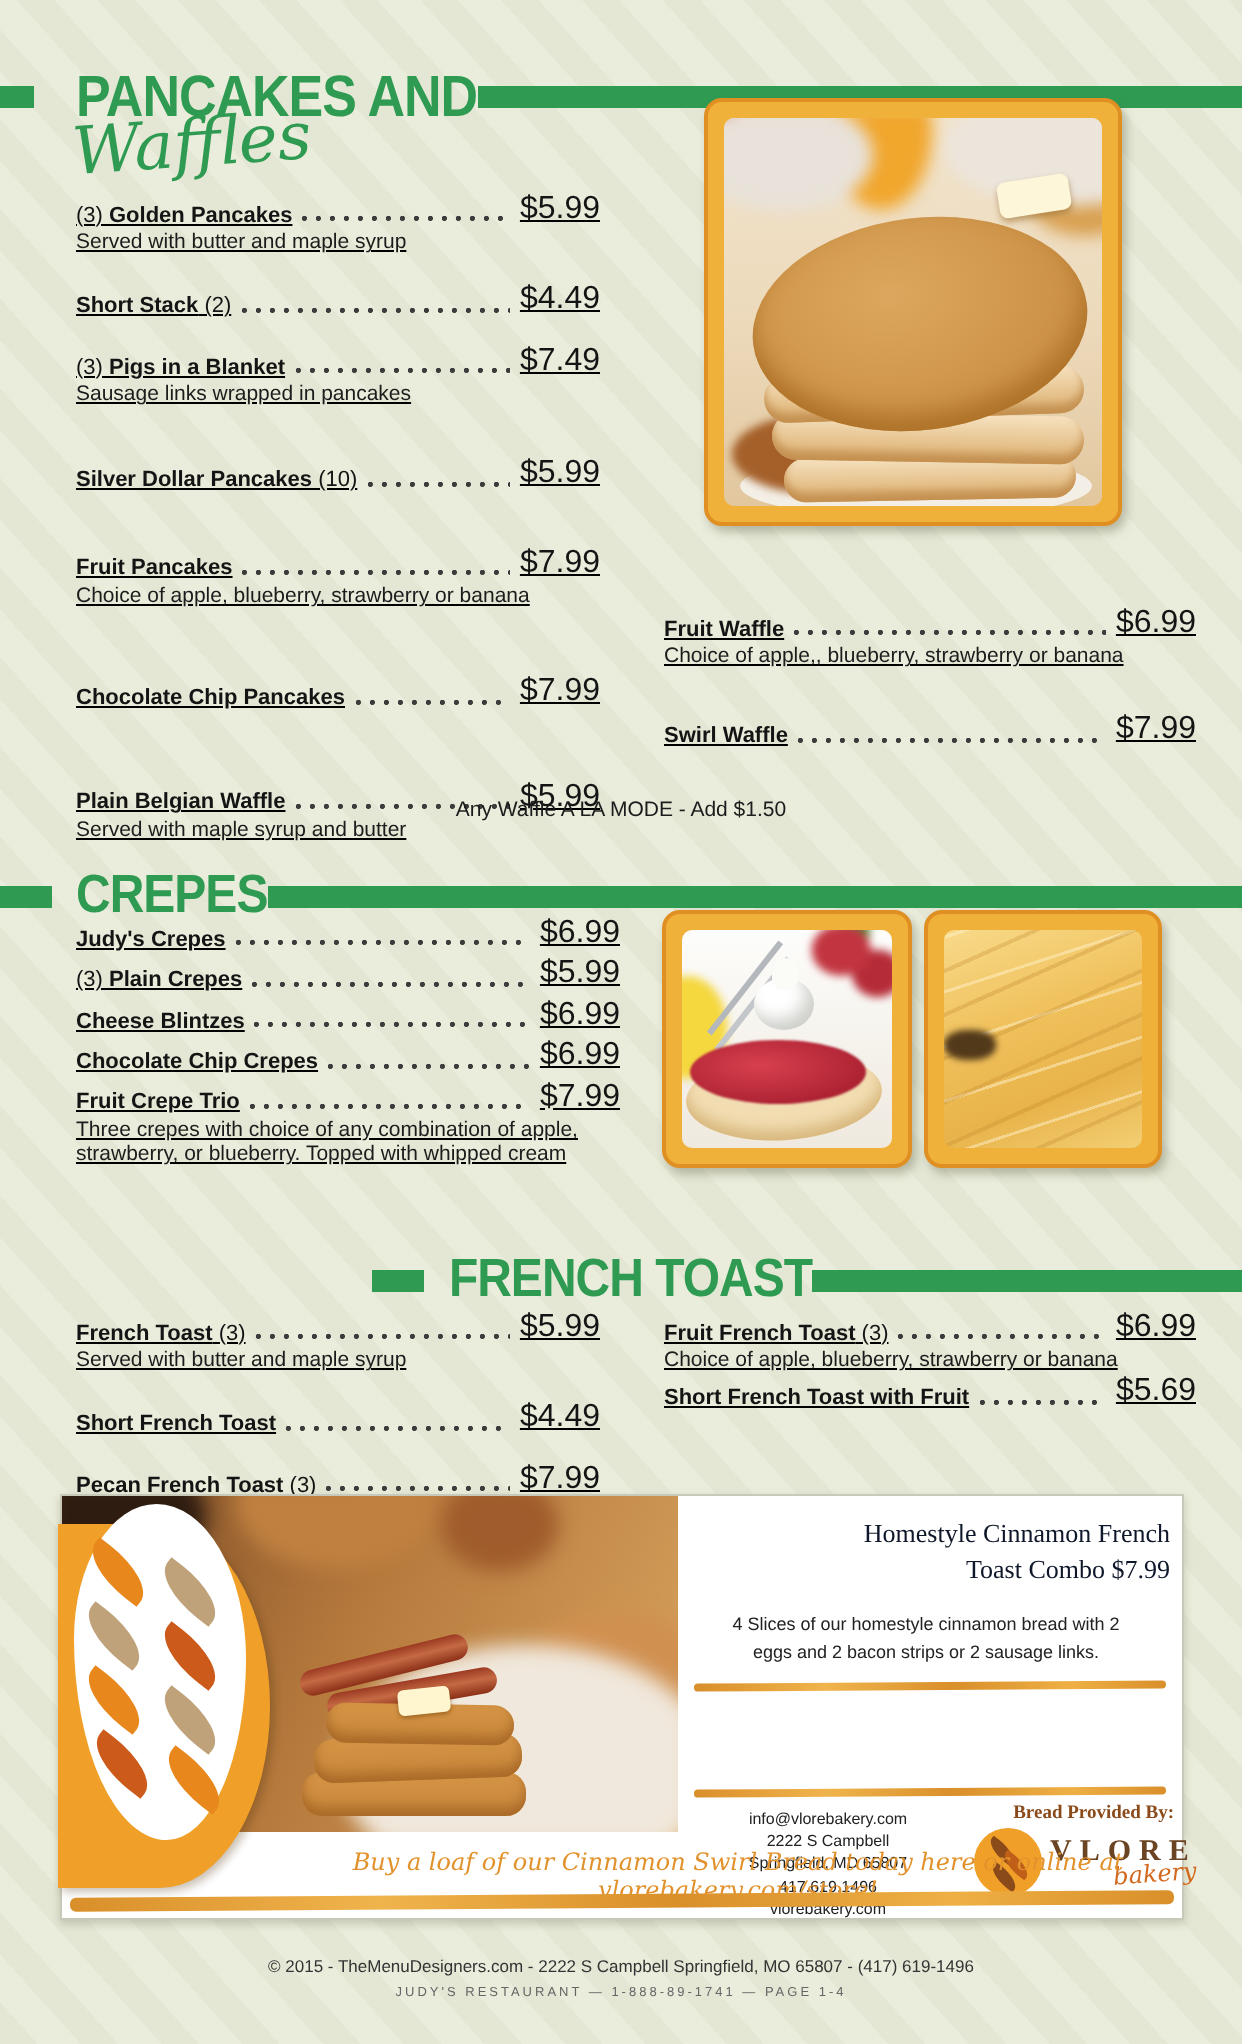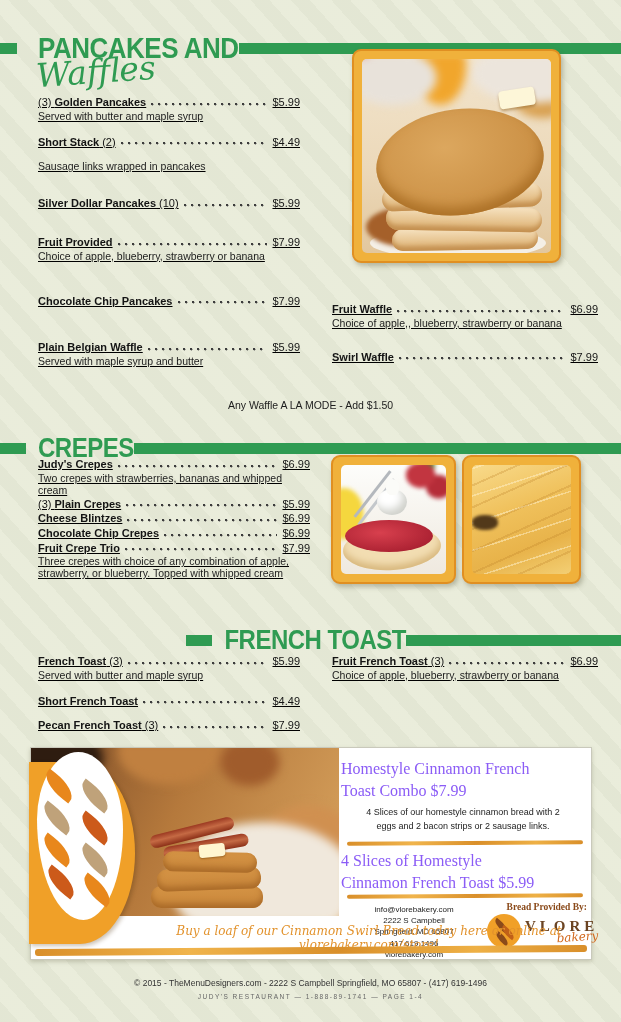--- a/index.html
+++ b/index.html
@@ -24,21 +24,21 @@
   #hdr-ft .sq{width:26px;margin-right:12px;}
   #hdr-ft .sec-title{font-size:24px;margin-right:14px;}
   #hdr-ft .bar{flex:none;width:215px;}
   
   .list{position:absolute;text-decoration:underline;}
   .mi{line-height:1.15;}
   .mi-row{display:flex;align-items:flex-end;}
   .mi-name{font-size:11px;color:#141414;white-space:nowrap;}
   .mi-name b{font-weight:bold;}
   .dots{flex:1;height:3px;margin:0 5px 3px 5px;background-image:radial-gradient(circle at 1.2px 1.2px,#3c3c3c 1.1px,transparent 1.5px);background-size:7px 3px;background-repeat:repeat-x;}
-  .mi-price{font-size:11px;color:#141414;white-space:nowrap;}
+  .mi-price{font-size:16px;color:#141414;white-space:nowrap;}
   .mi-desc{font-size:10.5px;color:#1c1c1c;margin-top:1px;}
   .mi-desc:empty{display:none;}
   #list-pl{left:38px;top:96px;width:262px;}
   #list-pl .mi:nth-child(1){margin-bottom:14px;}
   #list-pl .mi:nth-child(2){margin-bottom:12px;}
   #list-pl .mi:nth-child(3){margin-bottom:25px;}
   #list-pl .mi:nth-child(4){margin-bottom:26px;}
   #list-pl .mi:nth-child(5){margin-bottom:33px;}
   #list-pl .mi:nth-child(6){margin-bottom:34px;}
   #list-pr{left:332px;top:303px;width:266px;}
@@ -122,21 +122,21 @@
   .leaf{position:absolute;width:36px;height:16px;border-radius:0 80% 0 80%;transform:rotate(38deg);}
   .lf1{left:12px;top:16px;background:#e8871c;}
   .lf2{left:48px;top:26px;background:#bfa27a;}
   .lf3{left:10px;top:48px;background:#bfa27a;}
   .lf4{left:48px;top:58px;background:#cc5a1a;}
   .lf5{left:10px;top:80px;background:#e8871c;}
   .lf6{left:48px;top:90px;background:#bfa27a;}
   .lf7{left:14px;top:112px;background:#cc5a1a;}
   .lf8{left:50px;top:120px;background:#e8871c;}
   
-  .ad-h{position:absolute;left:310px;width:244px;text-align:left;font-family:"Liberation Serif",serif;color:#8b5cf6;font-size:16px;line-height:1.35;}
+  .ad-h{position:absolute;left:310px;width:244px;text-align:right;font-family:"Liberation Serif",serif;color:#0f172a;font-size:13px;line-height:1.35;}
   #ad-h1{top:10px;}
   #ad-h2{top:102px;}
   .ad-body{position:absolute;left:310px;width:244px;text-align:center;font-size:9px;color:#222;line-height:1.5;top:58px;}
   .brush{position:absolute;height:4px;border-radius:2px;background:linear-gradient(90deg,#d98f2a,#f0b44c 28%,#d98f2a 55%,#eeb045 80%,#d98f2a);transform:rotate(-0.4deg);}
   #brush1{left:316px;top:93px;width:236px;}
   #brush2{left:316px;top:146px;width:236px;}
   .ad-contact{position:absolute;left:318px;top:156px;width:130px;text-align:center;font-size:8px;color:#222;line-height:1.4;}
   .ad-brand{position:absolute;left:456px;top:154px;width:100px;}
   .provided{font-family:"Liberation Serif",serif;font-weight:bold;color:#8a4a1a;font-size:9.5px;text-align:right;}
   .brand-row{display:flex;align-items:center;margin-top:2px;}
@@ -179,35 +179,40 @@
   <div class="mi">
     <div class="mi-row">
       <span class="mi-name"><span></span><b>Short Stack</b><span> (2)</span></span>
       <span class="dots"></span>
       <span class="mi-price">$4.49</span>
     </div>
 
   </div>
 
   <div class="mi">
+    <div class="mi-row">
+      <span class="mi-name"><span>(3) </span><b>Pigs in a Blanket</b><span></span></span>
+      <span class="dots"></span>
+      <span class="mi-price">$7.49</span>
+    </div>
     <div class="mi-desc">Sausage links wrapped in pancakes</div>
   </div>
 
   <div class="mi">
     <div class="mi-row">
       <span class="mi-name"><span></span><b>Silver Dollar Pancakes</b><span> (10)</span></span>
       <span class="dots"></span>
       <span class="mi-price">$5.99</span>
     </div>
 
   </div>
 
   <div class="mi">
     <div class="mi-row">
-      <span class="mi-name"><span></span><b>Fruit Provided</b><span></span></span>
+      <span class="mi-name"><span></span><b>Fruit Pancakes</b><span></span></span>
       <span class="dots"></span>
       <span class="mi-price">$7.99</span>
     </div>
     <div class="mi-desc">Choice of apple, blueberry, strawberry or banana</div>
   </div>
 
   <div class="mi">
     <div class="mi-row">
       <span class="mi-name"><span></span><b>Chocolate Chip Pancakes</b><span></span></span>
       <span class="dots"></span>
@@ -264,21 +269,20 @@
     <h2 class="sec-title" style="margin:0;">CREPES</h2>
     <span class="bar"></span>
   </div>
   <div class="list" id="list-cr">
   <div class="mi">
     <div class="mi-row">
       <span class="mi-name"><span></span><b>Judy's Crepes</b><span></span></span>
       <span class="dots"></span>
       <span class="mi-price">$6.99</span>
     </div>
-    <div class="mi-desc">Two crepes with strawberries, bananas and whipped cream</div>
   </div>
 
   <div class="mi">
     <div class="mi-row">
       <span class="mi-name"><span>(3) </span><b>Plain Crepes</b><span></span></span>
       <span class="dots"></span>
       <span class="mi-price">$5.99</span>
     </div>
 
   </div>
@@ -364,20 +368,28 @@
   <div class="list" id="list-fr">
   <div class="mi">
     <div class="mi-row">
       <span class="mi-name"><span></span><b>Fruit French Toast</b><span> (3)</span></span>
       <span class="dots"></span>
       <span class="mi-price">$6.99</span>
     </div>
     <div class="mi-desc">Choice of apple, blueberry, strawberry or banana</div>
   </div>
 
+  <div class="mi">
+    <div class="mi-row">
+      <span class="mi-name"><span></span><b>Short French Toast with Fruit</b><span></span></span>
+      <span class="dots"></span>
+      <span class="mi-price">$5.69</span>
+    </div>
+
+  </div>
 </div>
 
   <div id="banner">
     <div class="ad-photo">
       <div class="blur"></div>
       <div class="bacon b1"></div>
       <div class="bacon b2"></div>
       <div class="toast t1"></div>
       <div class="toast t2"></div>
       <div class="toast t3"></div>
@@ -398,24 +410,20 @@
 
     <div class="ad-h" id="ad-h1">
       <div>Homestyle Cinnamon French</div>
       <div>Toast Combo $7.99</div>
     </div>
     <div class="ad-body">
       <div>4 Slices of our homestyle cinnamon bread with 2</div>
       <div>eggs and 2 bacon strips or 2 sausage links.</div>
     </div>
     <div class="brush" id="brush1"></div>
-    <div class="ad-h" id="ad-h2">
-      <div>4 Slices of Homestyle</div>
-      <div>Cinnamon French Toast $5.99</div>
-    </div>
     <div class="brush" id="brush2"></div>
 
     <div class="ad-contact">
       <div>info@vlorebakery.com</div>
       <div>2222 S Campbell</div>
       <div>Springfield, MD 65807</div>
       <div>417.619.1496</div>
       <div>vlorebakery.com</div>
     </div>
 

